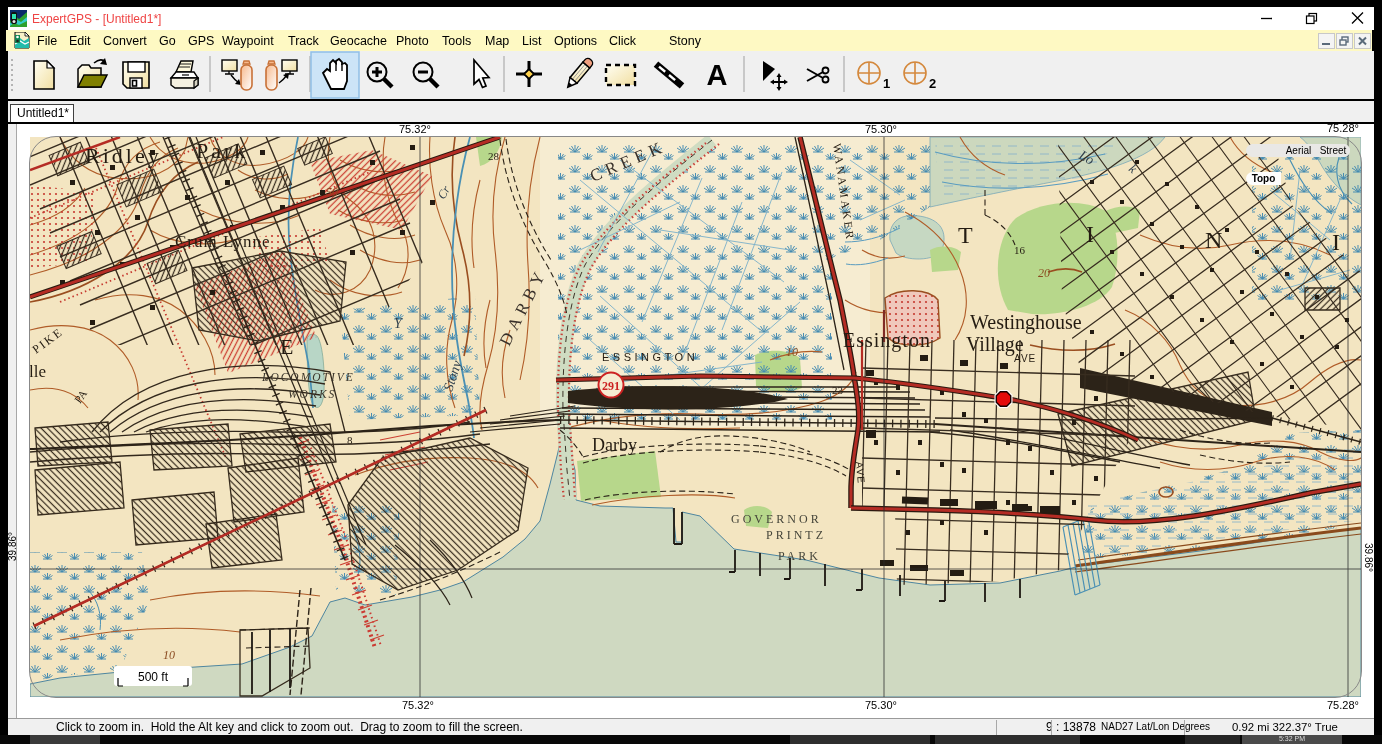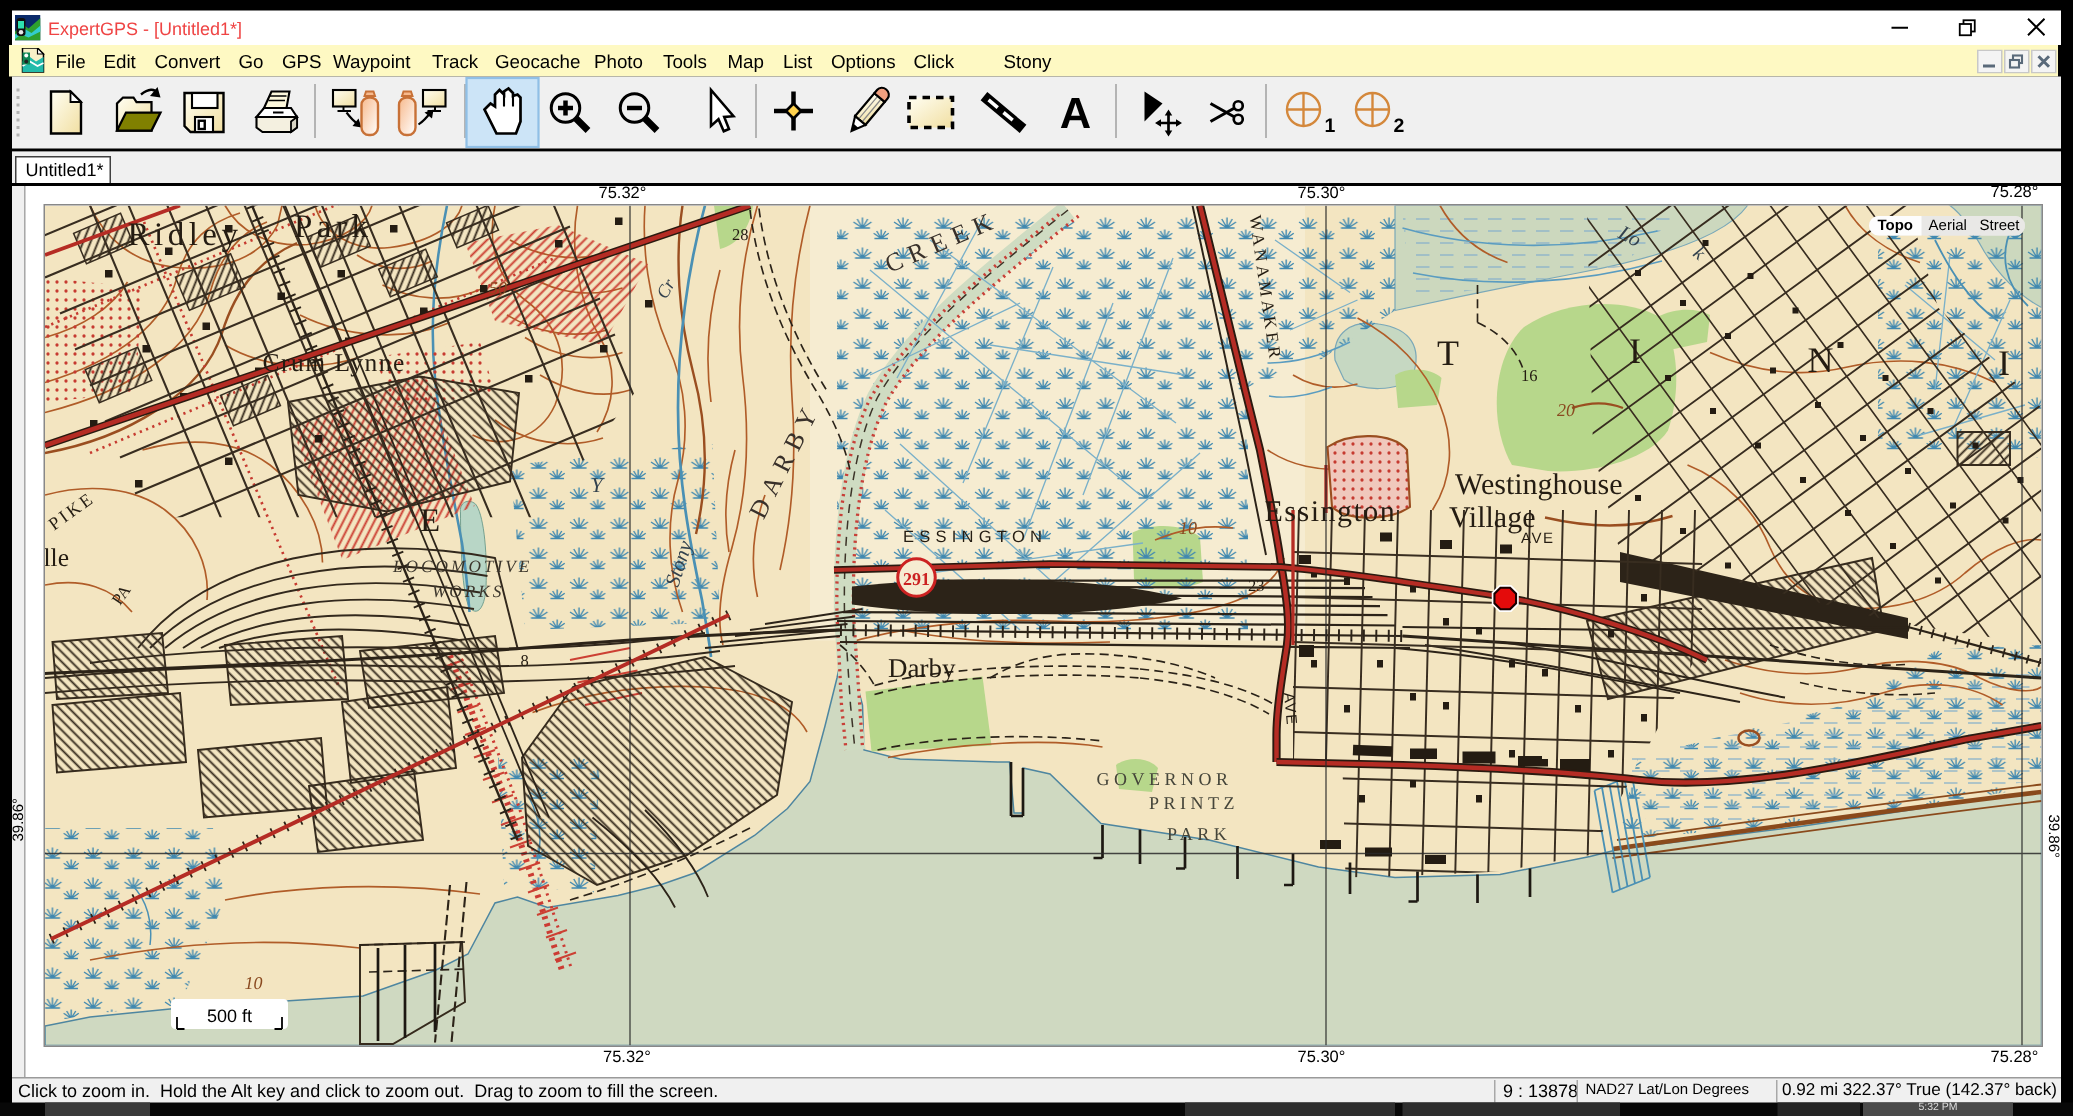--- a/index.html
+++ b/index.html
@@ -10,21 +10,21 @@
   #menubar{left:6px;top:30px;width:1366px;height:21px;background:#fef9c3;}
   .mi{position:absolute;top:4px;font-size:12.5px;color:#000;}
   #toolbar{left:8px;top:51px;width:1366px;height:48px;background:#f0f0f0;border-bottom:2px solid #000;}
   #tabbar{left:8px;top:101px;width:1366px;height:21px;background:#f0f0f0;}
   #tab1{position:absolute;left:2px;top:3px;width:56px;height:18px;background:#fff;border:1px solid #404040;border-bottom:none;font-size:12px;padding-left:6px;padding-top:1px;}
   #docarea{left:8px;top:122px;width:1366px;height:596px;background:#fff;border-top:2px solid #000;}
   #gutter{left:8px;top:124px;width:8px;height:594px;background:#f0f0f0;border-right:1px solid #a8a8a8;}
   .coord{position:absolute;font-size:11px;color:#000;}
   .vcoord{position:absolute;font-size:10px;color:#000;transform-origin:0 0;white-space:nowrap;z-index:6;}
   #statusbar{left:8px;top:718px;width:1366px;height:17px;background:#f0f0f0;border-top:1px solid #9a9a9a;font-size:12px;color:#000;}
-  .sb{position:absolute;top:1px;}
+  .sb{position:absolute;top:1px;margin-left:44px;}
   .sbdiv{position:absolute;top:1px;width:1px;height:15px;background:#a8a8a8;}
   #taskbar{left:0;top:735px;width:1382px;height:9px;background:#080808;}
   .tseg{position:absolute;top:0;height:9px;}
   #mapbtns{left:1246px;top:144px;width:104px;height:13px;border-radius:7px;background:#e9e8e6;font-size:10px;line-height:13px;color:#000;text-align:center;}
   .mb{position:absolute;top:0;height:13px;}
 </style>
 </head>
 <body>
 
 <div class="abs" id="titlebar">
@@ -229,21 +229,21 @@
 
 <div class="coord" style="left:399px;top:123px;">75.32°</div>
 <div class="coord" style="left:865px;top:123px;">75.30°</div>
 <div class="coord" style="left:1327px;top:122px;">75.28°</div>
 <div class="coord" style="left:402px;top:699px;">75.32°</div>
 <div class="coord" style="left:865px;top:699px;">75.30°</div>
 <div class="coord" style="left:1327px;top:699px;">75.28°</div>
 <div class="vcoord" style="left:7px;top:561px;transform:rotate(-90deg);">39.86°</div>
 <div class="vcoord" style="left:1374px;top:543px;transform:rotate(90deg);">39.86°</div>
 
-<div class="abs" id="mapwrap" style="left:30px;top:137px;width:1331px;height:560px;outline:1px solid #888;">
+<div class="abs" id="mapwrap" style="left:30px;top:137px;width:1331px;height:560px;outline:1px solid #888;border-radius:26px;">
 <svg width="1331" height="560" viewBox="30 137 1331 560">
   <defs>
     <pattern id="pm" width="27" height="20" patternUnits="userSpaceOnUse">
       <g stroke="#4189b0" stroke-width="0.95" fill="none">
         <path d="M3,12 h10 M8,12 v-7 M8,12 l-3.5,-6 M8,12 l3.5,-6 M8,12 l-6,-4 M8,12 l6,-4"></path>
         <path d="M16,19 h9 M20.5,19 v-6 M20.5,19 l-3,-5 M20.5,19 l3,-5 M20.5,19 l-5,-3.5 M20.5,19 l5,-3.5"></path>
       </g>
     </pattern>
     <pattern id="ph1" width="4.6" height="4.6" patternTransform="rotate(45)" patternUnits="userSpaceOnUse">
       <line x1="2.3" y1="-1" x2="2.3" y2="5.6" stroke="#362b1d" stroke-width="1.25"></line>
@@ -682,21 +682,21 @@
   </g>
 
   <g transform="translate(1003.5,399)">
     <polygon points="-4,-9 4,-9 9,-4 9,4 4,9 -4,9 -9,4 -9,-4" fill="#fff"></polygon>
     <polygon points="-3.2,-7.2 3.2,-7.2 7.2,-3.2 7.2,3.2 3.2,7.2 -3.2,7.2 -7.2,3.2 -7.2,-3.2" fill="#e40b0b" stroke="#1a0000" stroke-width="1.4"></polygon>
   </g>
 </svg>
 </div>
 
 <div class="abs" id="mapbtns">
-  <div class="mb" style="left:0;width:35px;background:#fdfdfd;border-radius:7px 0 0 7px;font-weight:bold;">Topo</div>
+  <div class="mb" style="left:0;width:35px;background:#fdfdfd;border-radius:7px 0 0 7px;font-weight:bold;margin-top:28px;">Topo</div>
   <div class="mb" style="left:36px;width:33px;background:#e9e8e6;">Aerial</div>
   <div class="mb" style="left:70px;width:34px;background:#e9e8e6;border-radius:0 7px 7px 0;">Street</div>
 </div>
 
 <div class="abs" id="statusbar">
   <span class="sb" style="left:4px">Click to zoom in.&nbsp; Hold the Alt key and click to zoom out.&nbsp; Drag to zoom to fill the screen.</span>
   <div class="sbdiv" style="left:988px"></div>
   <span class="sb" style="left:994px">9 : 13878</span>
   <div class="sbdiv" style="left:1043px"></div>
   <span class="sb" style="left:1049px;font-size:10px;top:2px">NAD27 Lat/Lon Degrees</span>

